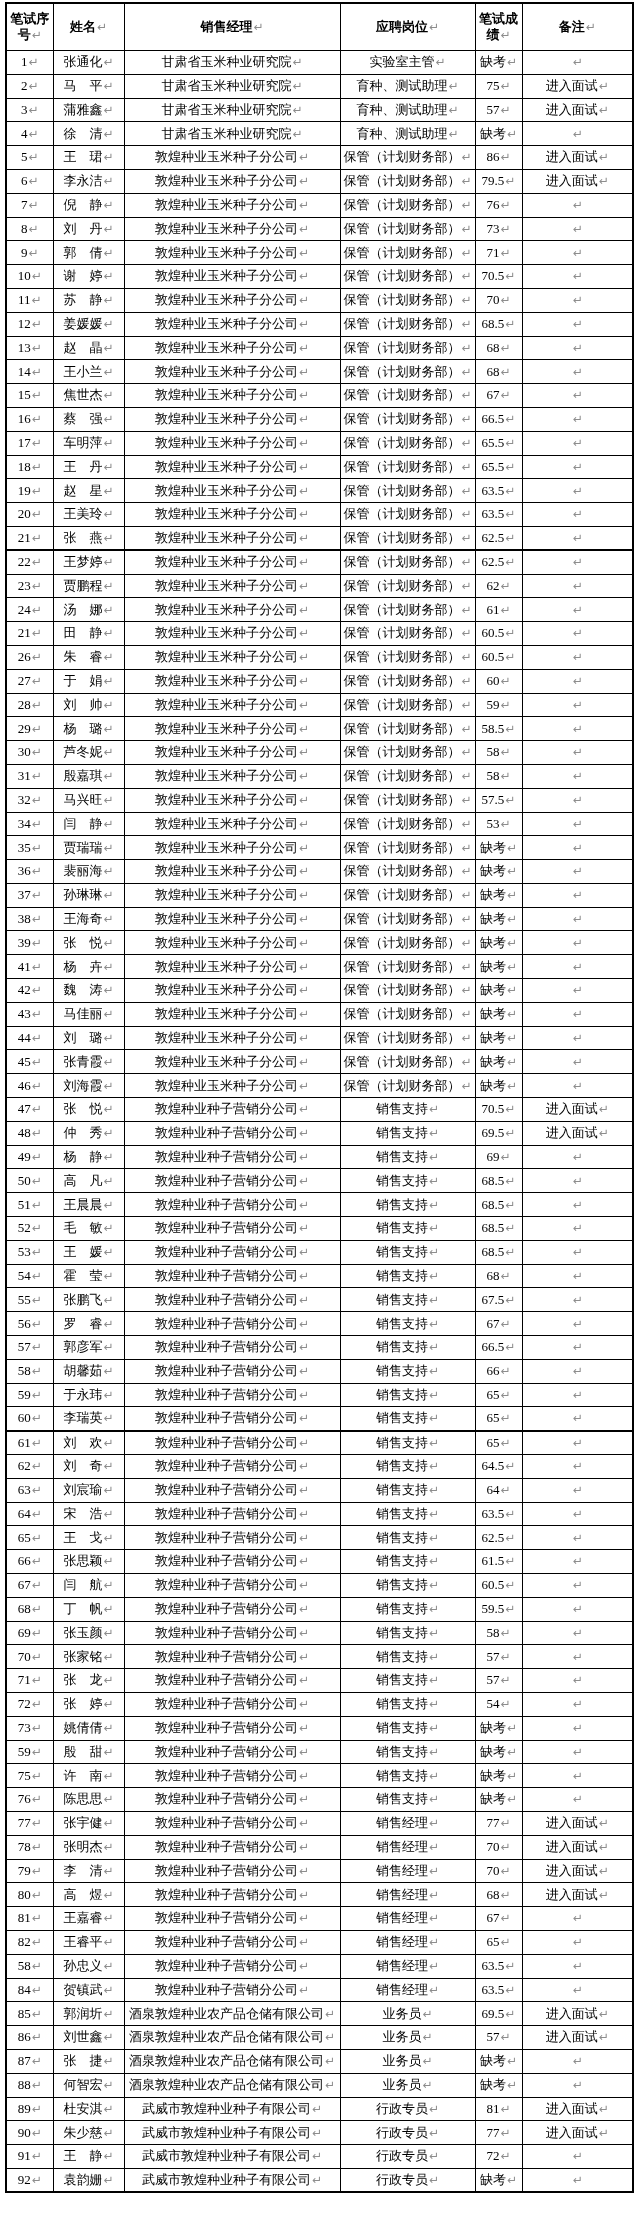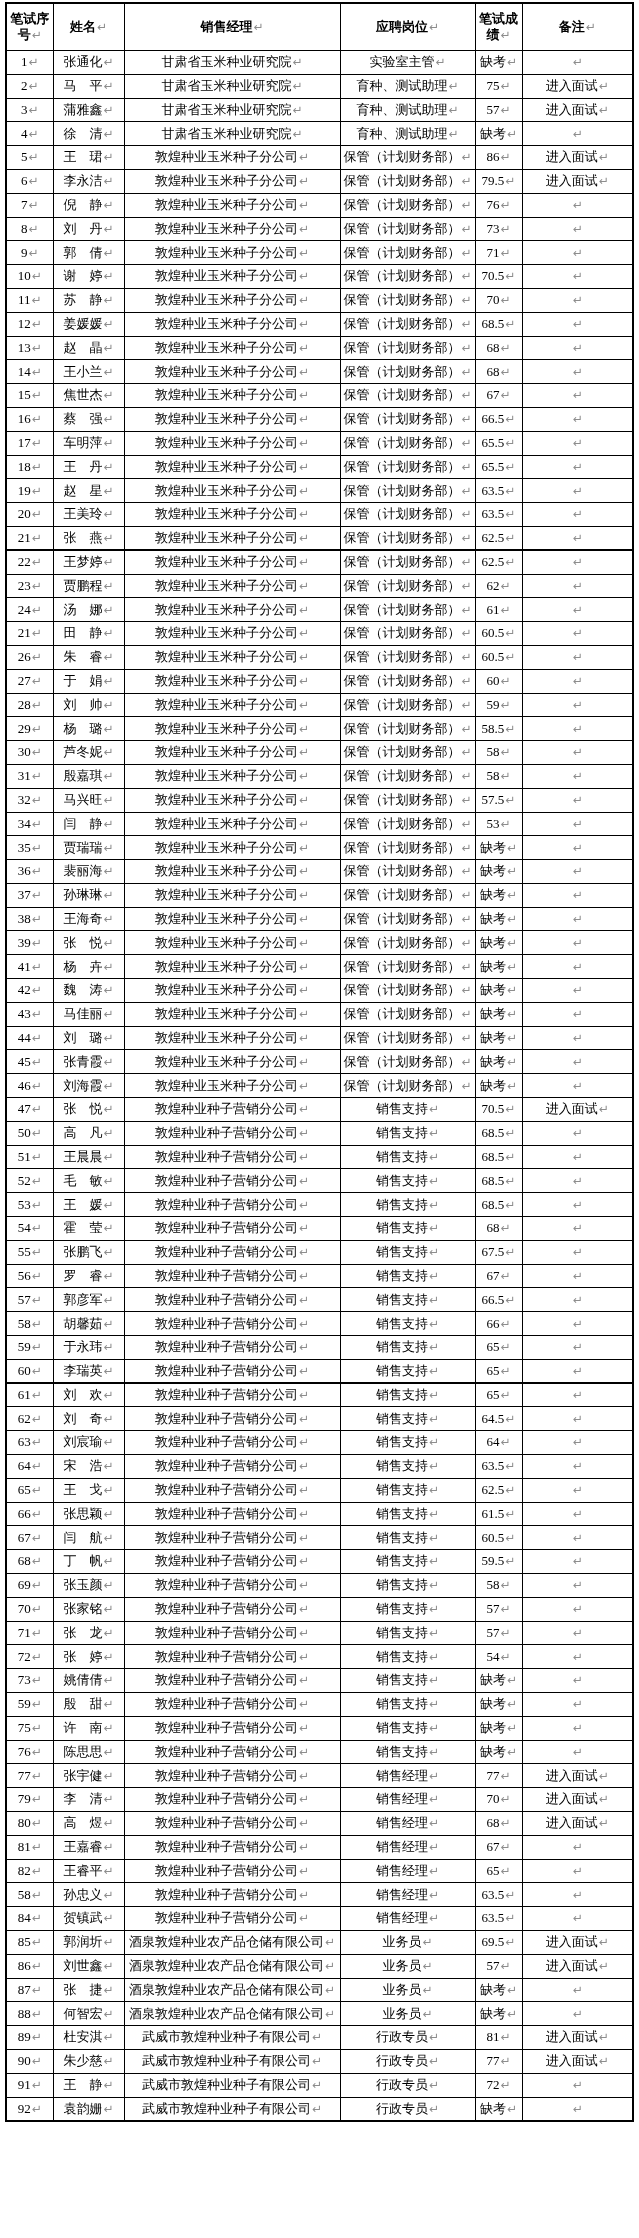--- a/index.html
+++ b/index.html
@@ -441,20 +441,36 @@
       </tr>
       <tr>
         <td><span class="ct">47</span><span class="pmark">↵</span></td>
         <td><span class="ct">张　悦</span><span class="pmark">↵</span></td>
         <td><span class="ct">敦煌种业种子营销分公司</span><span class="pmark">↵</span></td>
         <td><span class="ct">销售支持</span><span class="pmark">↵</span></td>
         <td><span class="ct">70.5</span><span class="pmark">↵</span></td>
         <td><span class="ct">进入面试</span><span class="pmark">↵</span></td>
       </tr>
       <tr>
+        <td><span class="ct">48</span><span class="pmark">↵</span></td>
+        <td><span class="ct">仲　秀</span><span class="pmark">↵</span></td>
+        <td><span class="ct">敦煌种业种子营销分公司</span><span class="pmark">↵</span></td>
+        <td><span class="ct">销售支持</span><span class="pmark">↵</span></td>
+        <td><span class="ct">69.5</span><span class="pmark">↵</span></td>
+        <td><span class="ct">进入面试</span><span class="pmark">↵</span></td>
+      </tr>
+      <tr>
+        <td><span class="ct">49</span><span class="pmark">↵</span></td>
+        <td><span class="ct">杨　静</span><span class="pmark">↵</span></td>
+        <td><span class="ct">敦煌种业种子营销分公司</span><span class="pmark">↵</span></td>
+        <td><span class="ct">销售支持</span><span class="pmark">↵</span></td>
+        <td><span class="ct">69</span><span class="pmark">↵</span></td>
+        <td><span class="pmark">↵</span></td>
+      </tr>
+      <tr>
         <td><span class="ct">50</span><span class="pmark">↵</span></td>
         <td><span class="ct">高　凡</span><span class="pmark">↵</span></td>
         <td><span class="ct">敦煌种业种子营销分公司</span><span class="pmark">↵</span></td>
         <td><span class="ct">销售支持</span><span class="pmark">↵</span></td>
         <td><span class="ct">68.5</span><span class="pmark">↵</span></td>
         <td><span class="pmark">↵</span></td>
       </tr>
       <tr>
         <td><span class="ct">51</span><span class="pmark">↵</span></td>
         <td><span class="ct">王晨晨</span><span class="pmark">↵</span></td>
@@ -662,20 +678,28 @@
         <td><span class="ct">销售支持</span><span class="pmark">↵</span></td>
         <td><span class="ct">缺考</span><span class="pmark">↵</span></td>
         <td><span class="pmark">↵</span></td>
       </tr>
       <tr>
         <td><span class="ct">77</span><span class="pmark">↵</span></td>
         <td><span class="ct">张宇健</span><span class="pmark">↵</span></td>
         <td><span class="ct">敦煌种业种子营销分公司</span><span class="pmark">↵</span></td>
         <td><span class="ct">销售经理</span><span class="pmark">↵</span></td>
         <td><span class="ct">77</span><span class="pmark">↵</span></td>
+        <td><span class="ct">进入面试</span><span class="pmark">↵</span></td>
+      </tr>
+      <tr>
+        <td><span class="ct">78</span><span class="pmark">↵</span></td>
+        <td><span class="ct">张明杰</span><span class="pmark">↵</span></td>
+        <td><span class="ct">敦煌种业种子营销分公司</span><span class="pmark">↵</span></td>
+        <td><span class="ct">销售经理</span><span class="pmark">↵</span></td>
+        <td><span class="ct">70</span><span class="pmark">↵</span></td>
         <td><span class="ct">进入面试</span><span class="pmark">↵</span></td>
       </tr>
       <tr>
         <td><span class="ct">79</span><span class="pmark">↵</span></td>
         <td><span class="ct">李　清</span><span class="pmark">↵</span></td>
         <td><span class="ct">敦煌种业种子营销分公司</span><span class="pmark">↵</span></td>
         <td><span class="ct">销售经理</span><span class="pmark">↵</span></td>
         <td><span class="ct">70</span><span class="pmark">↵</span></td>
         <td><span class="ct">进入面试</span><span class="pmark">↵</span></td>
       </tr>

